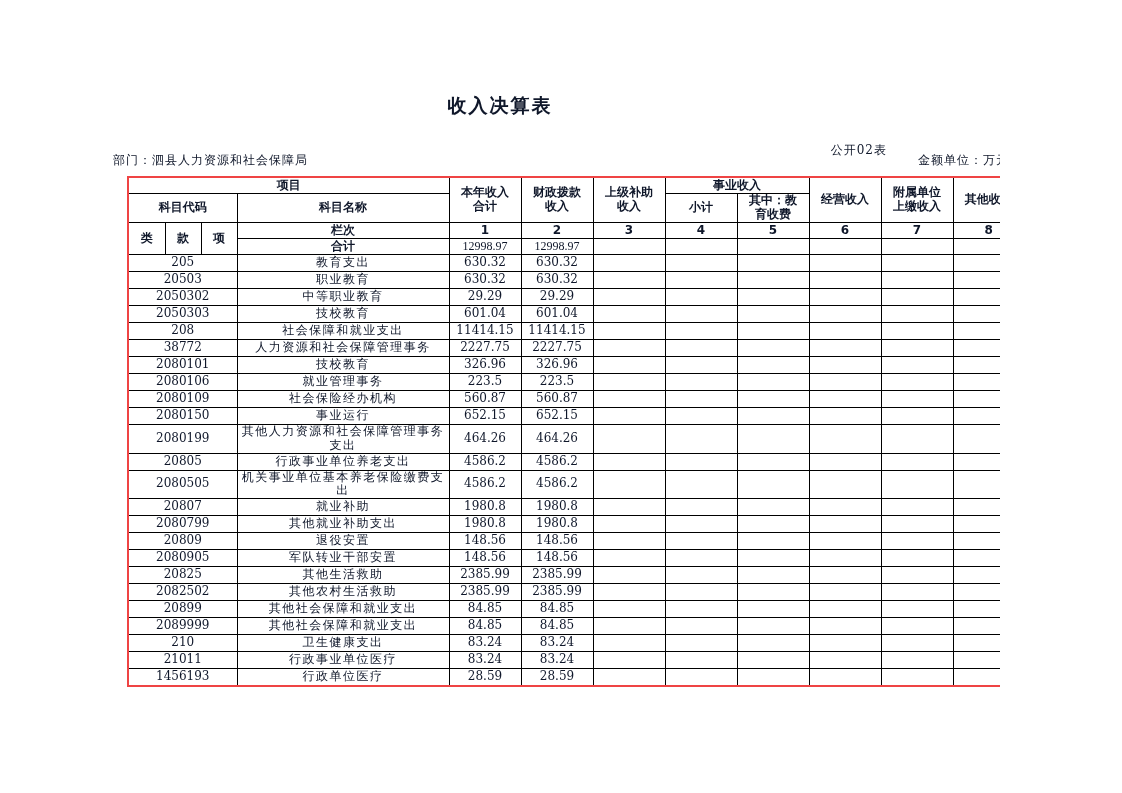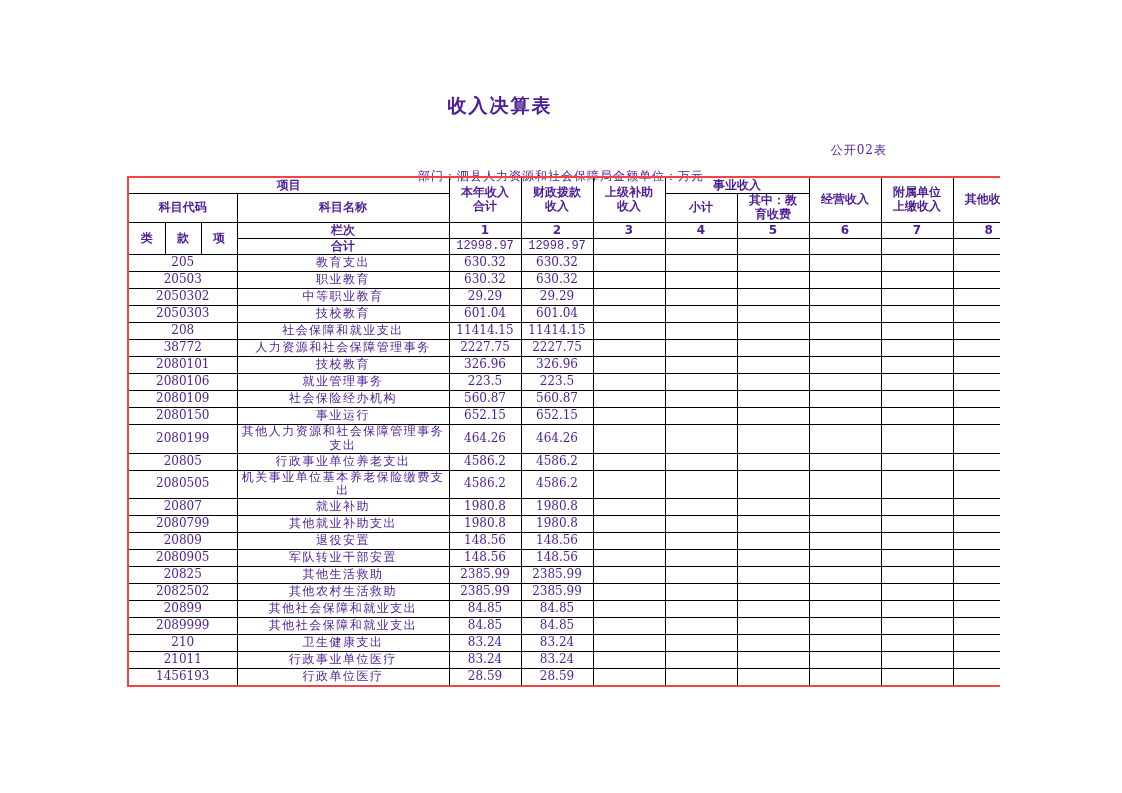--- a/index.html
+++ b/index.html
@@ -1,32 +1,32 @@
 <!DOCTYPE html>
 <html><head>
 <meta charset="utf-8">
 <style>
   html,body { margin:0; padding:0; background:#ffffff; }
   .page {
     position:relative; width:1000px; height:793px; background:#ffffff;
-    color:#4c1d95; font-family:"DejaVu Serif","Liberation Serif",serif;
+    color:#0f172a; font-family:"DejaVu Serif","Liberation Serif",serif;
     overflow:hidden;
   }
   .title {
     position:absolute; top:93px; left:0; width:100%;
     text-align:center; font-family:"DejaVu Sans","Liberation Sans",sans-serif;
     font-weight:bold; font-size:19px; letter-spacing:2px;
   }
   .doc-label {
     position:absolute; top:127px; right:113px;
     font-size:12px; letter-spacing:1px;margin-top:15px;
   }
   .meta-row {
-    position:absolute; top:168px; left:113px; width:896px;
-    display:flex; justify-content:center;
+    position:absolute; top:152px; left:113px; width:896px;
+    display:flex; justify-content:space-between;
     font-size:12px; letter-spacing:1px;
   }
   table.income {
     position:absolute; top:176px; left:127px; width:897px;
     border-collapse:collapse; table-layout:fixed;
     border:2px solid #ef4444;
   }
   table.income td {
     border:1px solid #000; padding:0 2px;
     text-align:center; vertical-align:middle;
@@ -35,21 +35,21 @@
   }
   tr.h td {
     font-family:"DejaVu Sans","Liberation Sans",sans-serif;
     font-weight:bold; padding:0 8px;
   }
   tr.r1 td { height:15px; }
   tr.r2 td { height:28px; }
   tr.r3 td { height:15px; }
   tr.r4 td { height:15px; }
   tr.r4 td.val {
-    font-family:Liberation Mono, monospace;
+    font-family:Liberation Serif, serif;
     font-weight:normal; padding:0 2px;
   }
   td.code { text-align:left; padding-left:3px; }
   td.name { text-align:left; padding-left:4px; letter-spacing:1.5px; }
 </style>
 </head>
 <body>
 
 <div class="page">
 

